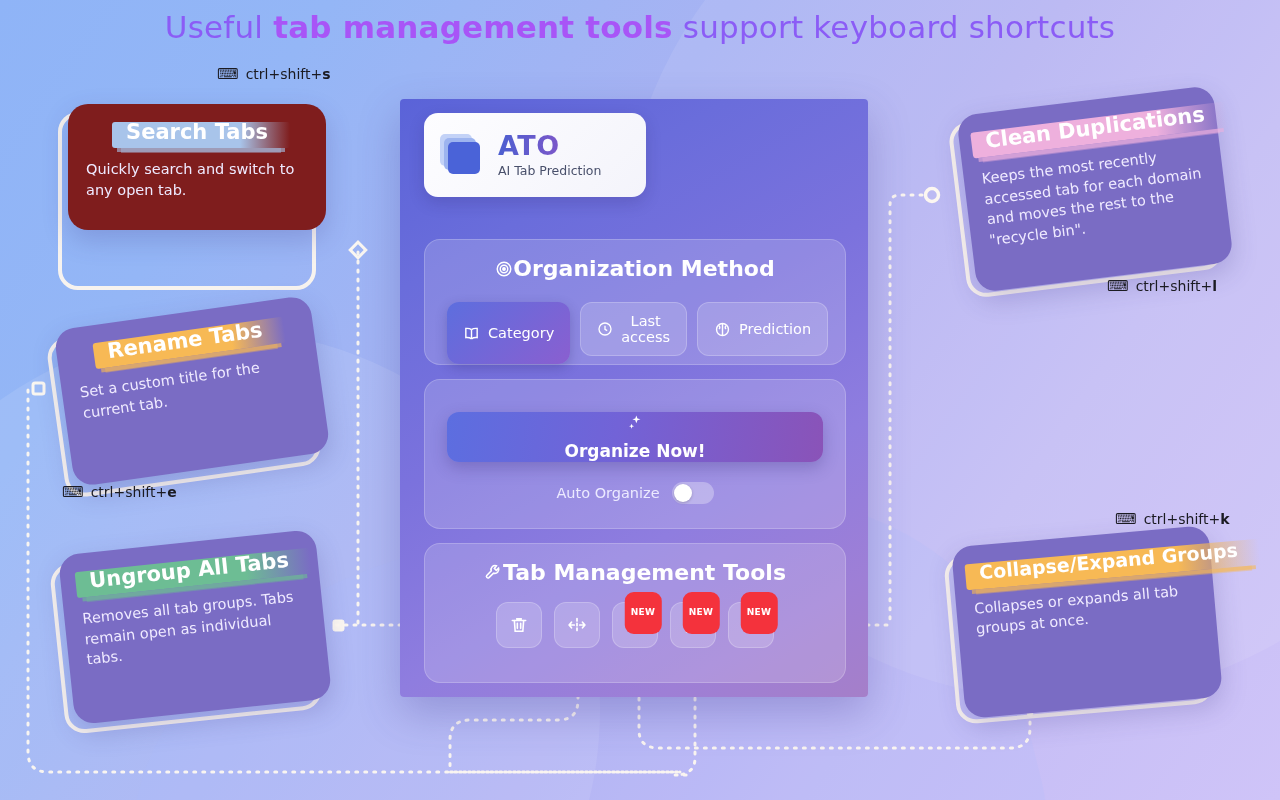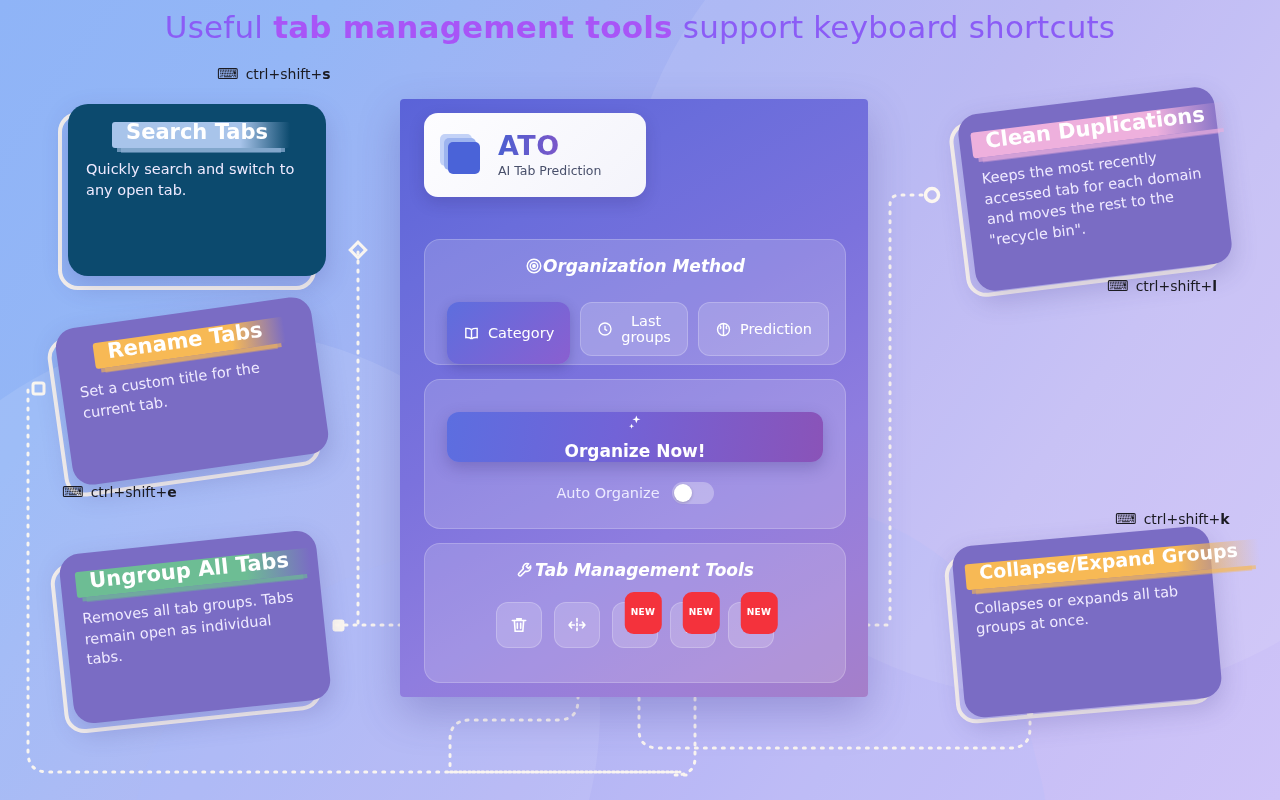--- a/index.html
+++ b/index.html
@@ -47,22 +47,22 @@
     -webkit-background-clip:text;background-clip:text;color:transparent;}
   #brand-sub{font-size:12.5px;color:#49506b;margin-top:4px;}
 
   
   .section{position:absolute;left:24px;width:420px;border-radius:16px;
     background:rgba(255,255,255,.17);border:1px solid rgba(255,255,255,.20);}
   #sec-org{top:140px;height:124px;}
   #sec-act{top:280px;height:148px;}
   #sec-tools{top:444px;height:138px;}
   .sec-title{position:absolute;left:0;top:16px;width:100%;text-align:center;
-    color:#fff;font-size:17px;font-weight:bold;display:flex;
-    align-items:center;justify-content:center;gap:0;font-style:italic;}
+    color:#fff;font-size:22px;font-weight:bold;display:flex;
+    align-items:center;justify-content:center;gap:0;}
   .sec-title svg{flex:0 0 auto;}
   #methods{position:absolute;left:22px;top:62px;display:flex;gap:10px;align-items:flex-start;}
   .method{height:54px;border-radius:12px;display:flex;align-items:center;justify-content:center;
     gap:8px;color:#fff;font-size:14.5px;padding:0 16px;box-sizing:border-box;}
   .method.active{background:linear-gradient(135deg,#5d6ede 0%,#8a5fd0 100%);
     box-shadow:0 4px 12px rgba(40,30,100,.25);height:62px;}
   .method.idle{background:rgba(255,255,255,.16);border:1px solid rgba(255,255,255,.22);}
   .method .two-line{display:flex;flex-direction:column;line-height:1.12;text-align:center;}
 
   #organize-btn{position:absolute;left:22px;top:32px;width:376px;height:50px;border-radius:12px;
@@ -181,21 +181,21 @@
         </svg>
         <span>Category</span>
       </div>
       <div class="method idle">
         <svg width="16" height="16" viewBox="0 0 24 24" fill="none" stroke="#fff" stroke-width="2">
           <circle cx="12" cy="12" r="9"></circle>
             <path d="M12 7.2v5.2l3.3 2"></path>
         </svg>
         <span class="two-line">
           <span>Last</span>
-          <span>groups</span>
+          <span>access</span>
         </span>
       </div>
       <div class="method idle">
         <svg width="17" height="17" viewBox="0 0 24 24" fill="none" stroke="#fff" stroke-width="2">
           <circle cx="12" cy="12" r="8.4"></circle>
             <path d="M12 3.6v16.8M7 6.6c1.6 1.4 1.6 3.4 0 4.8M17 6.6c-1.6 1.4-1.6 3.4 0 4.8"></path>
         </svg>
         <span>Prediction</span>
       </div>
     </div>
@@ -257,21 +257,21 @@
           <path d="M7.5 16.5H4.6V4.4h9.6v2.4"></path>
           <rect x="8.4" y="7.2" width="11" height="12.4" rx="2"></rect>
           <path d="M11.6 11.2l4.6 4.6M16.2 11.2l-4.6 4.6"></path>
         </svg>
       </div>
     </div>
   </div>
 </div>
 
 <div class="note-outline" style="left:58px;top:112px;height:178px;"></div>
-<div class="note" id="note-search" style="left: 68px; top: 104px; height: 172px; background: #0c4a6e;">
+<div class="note" id="note-search" style="left: 68px; top: 104px; height: 126px; background: #7f1d1d;">
   <div style="text-align:center;">
     <div class="note-title">
       <span class="brush" style="background: linear-gradient(90deg, rgb(168, 196, 234) 0%, rgb(168, 196, 234) 72%, rgba(0, 0, 0, 0) 100%); box-shadow: rgba(168, 196, 234, 0.6) 0px 9px 0px -5px, rgba(168, 196, 234, 0.4) 0px 14px 0px -9px;"></span>
       <span>Search Tabs</span>
     </div>
   </div>
   <div class="note-body">Quickly search and switch to any open tab.</div>
 </div>
 <div class="kbd" style="left:217px;top:66px;">
   <span class="kb-ico">⌨</span>

